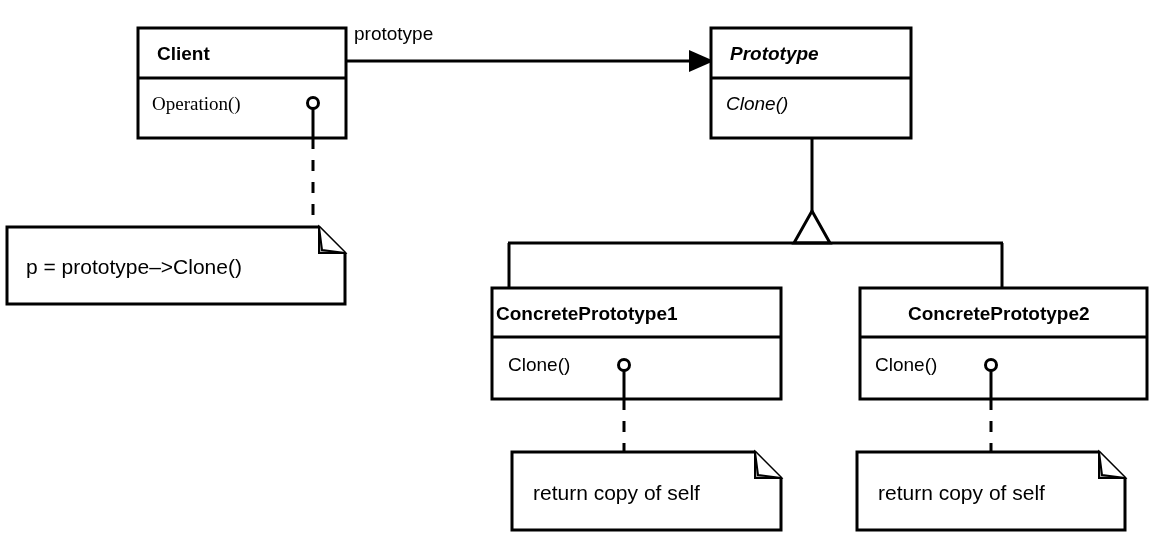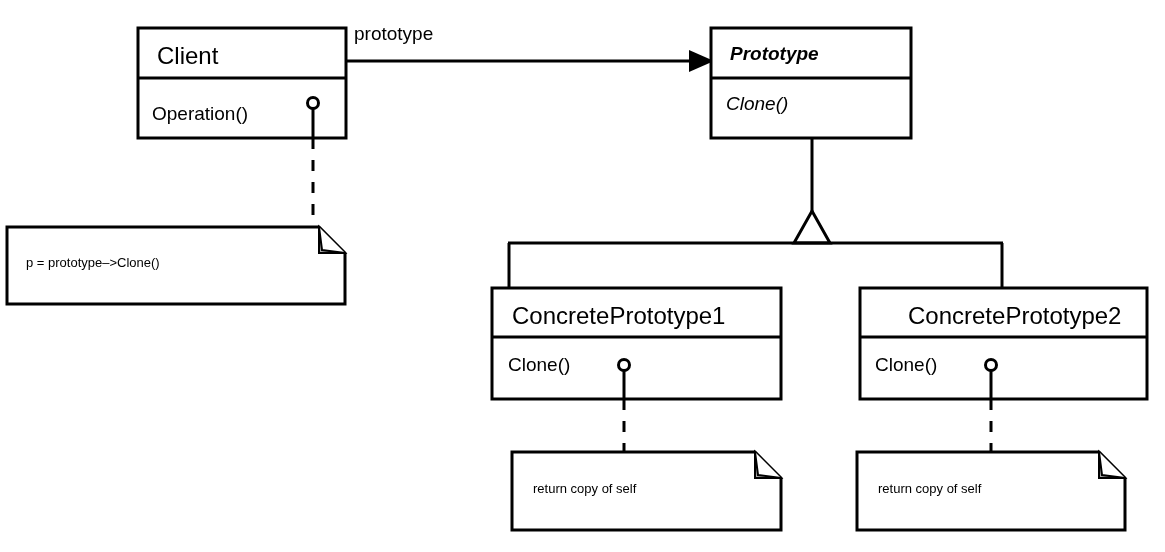--- a/index.html
+++ b/index.html
@@ -34,39 +34,39 @@
     pointer-events: none;
   }
   .txt {
     position: absolute;
     white-space: nowrap;
     line-height: 1;
     pointer-events: auto;
     text-align: right;
   }
   .cls-name {
-    font-size: 24px;
-    font-weight: normal;
+    font-size: 19px;
+    font-weight: bold;
   }
   .cls-name-abstract {
     font-size: 19px;
     font-weight: bold;
     font-style: italic;
   }
   .cls-op {
     font-size: 19px;
     font-weight: normal;
   }
   .cls-op-abstract {
     font-size: 19px;
     font-weight: normal;
     font-style: italic;
   }
   .note-txt {
-    font-size: 13px;
+    font-size: 21px;
     font-weight: normal;
   }
   .assoc-label {
     font-size: 19px;
     font-weight: normal;
   }
 </style>
 </head>
 <body>
 
@@ -147,29 +147,29 @@
       <polygon points="1099,452 1125,478 1099,478" fill="#a9a9a9" stroke="#000" stroke-width="2"></polygon>
       <path d="M 1099,452 L 1102,475 L 1125,478" fill="#fff" stroke="#000" stroke-width="2"></path>
     </g>
 
   </svg>
 
   <div class="overlay">
 
     <div class="txt cls-name" style="left:157px; top:44px;">Client</div>
 
-    <div class="txt cls-op" style="left:152px; top:104px;">Operation()</div>
+    <div class="txt cls-op" style="left:152px; top:94px;font-family:Liberation Serif, serif;">Operation()</div>
 
     <div class="txt assoc-label" style="left:354px; top:24px;">prototype</div>
 
     <div class="txt cls-name-abstract" style="left:730px; top:44px;">Prototype</div>
 
     <div class="txt cls-op-abstract" style="left:726px; top:94px;">Clone()</div>
 
-    <div class="txt cls-name" style="left:512px; top:304px;">ConcretePrototype1</div>
+    <div class="txt cls-name" style="left:496px; top:304px;">ConcretePrototype1</div>
 
     <div class="txt cls-op" style="left:508px; top:355px;">Clone()</div>
 
     <div class="txt cls-name" style="left:908px; top:304px;">ConcretePrototype2</div>
 
     <div class="txt cls-op" style="left:875px; top:355px;">Clone()</div>
 
     <div class="txt note-txt" style="left:26px; top:256px;">p = prototype–&gt;Clone()</div>
 
     <div class="txt note-txt" style="left:533px; top:482px;">return copy of self</div>

